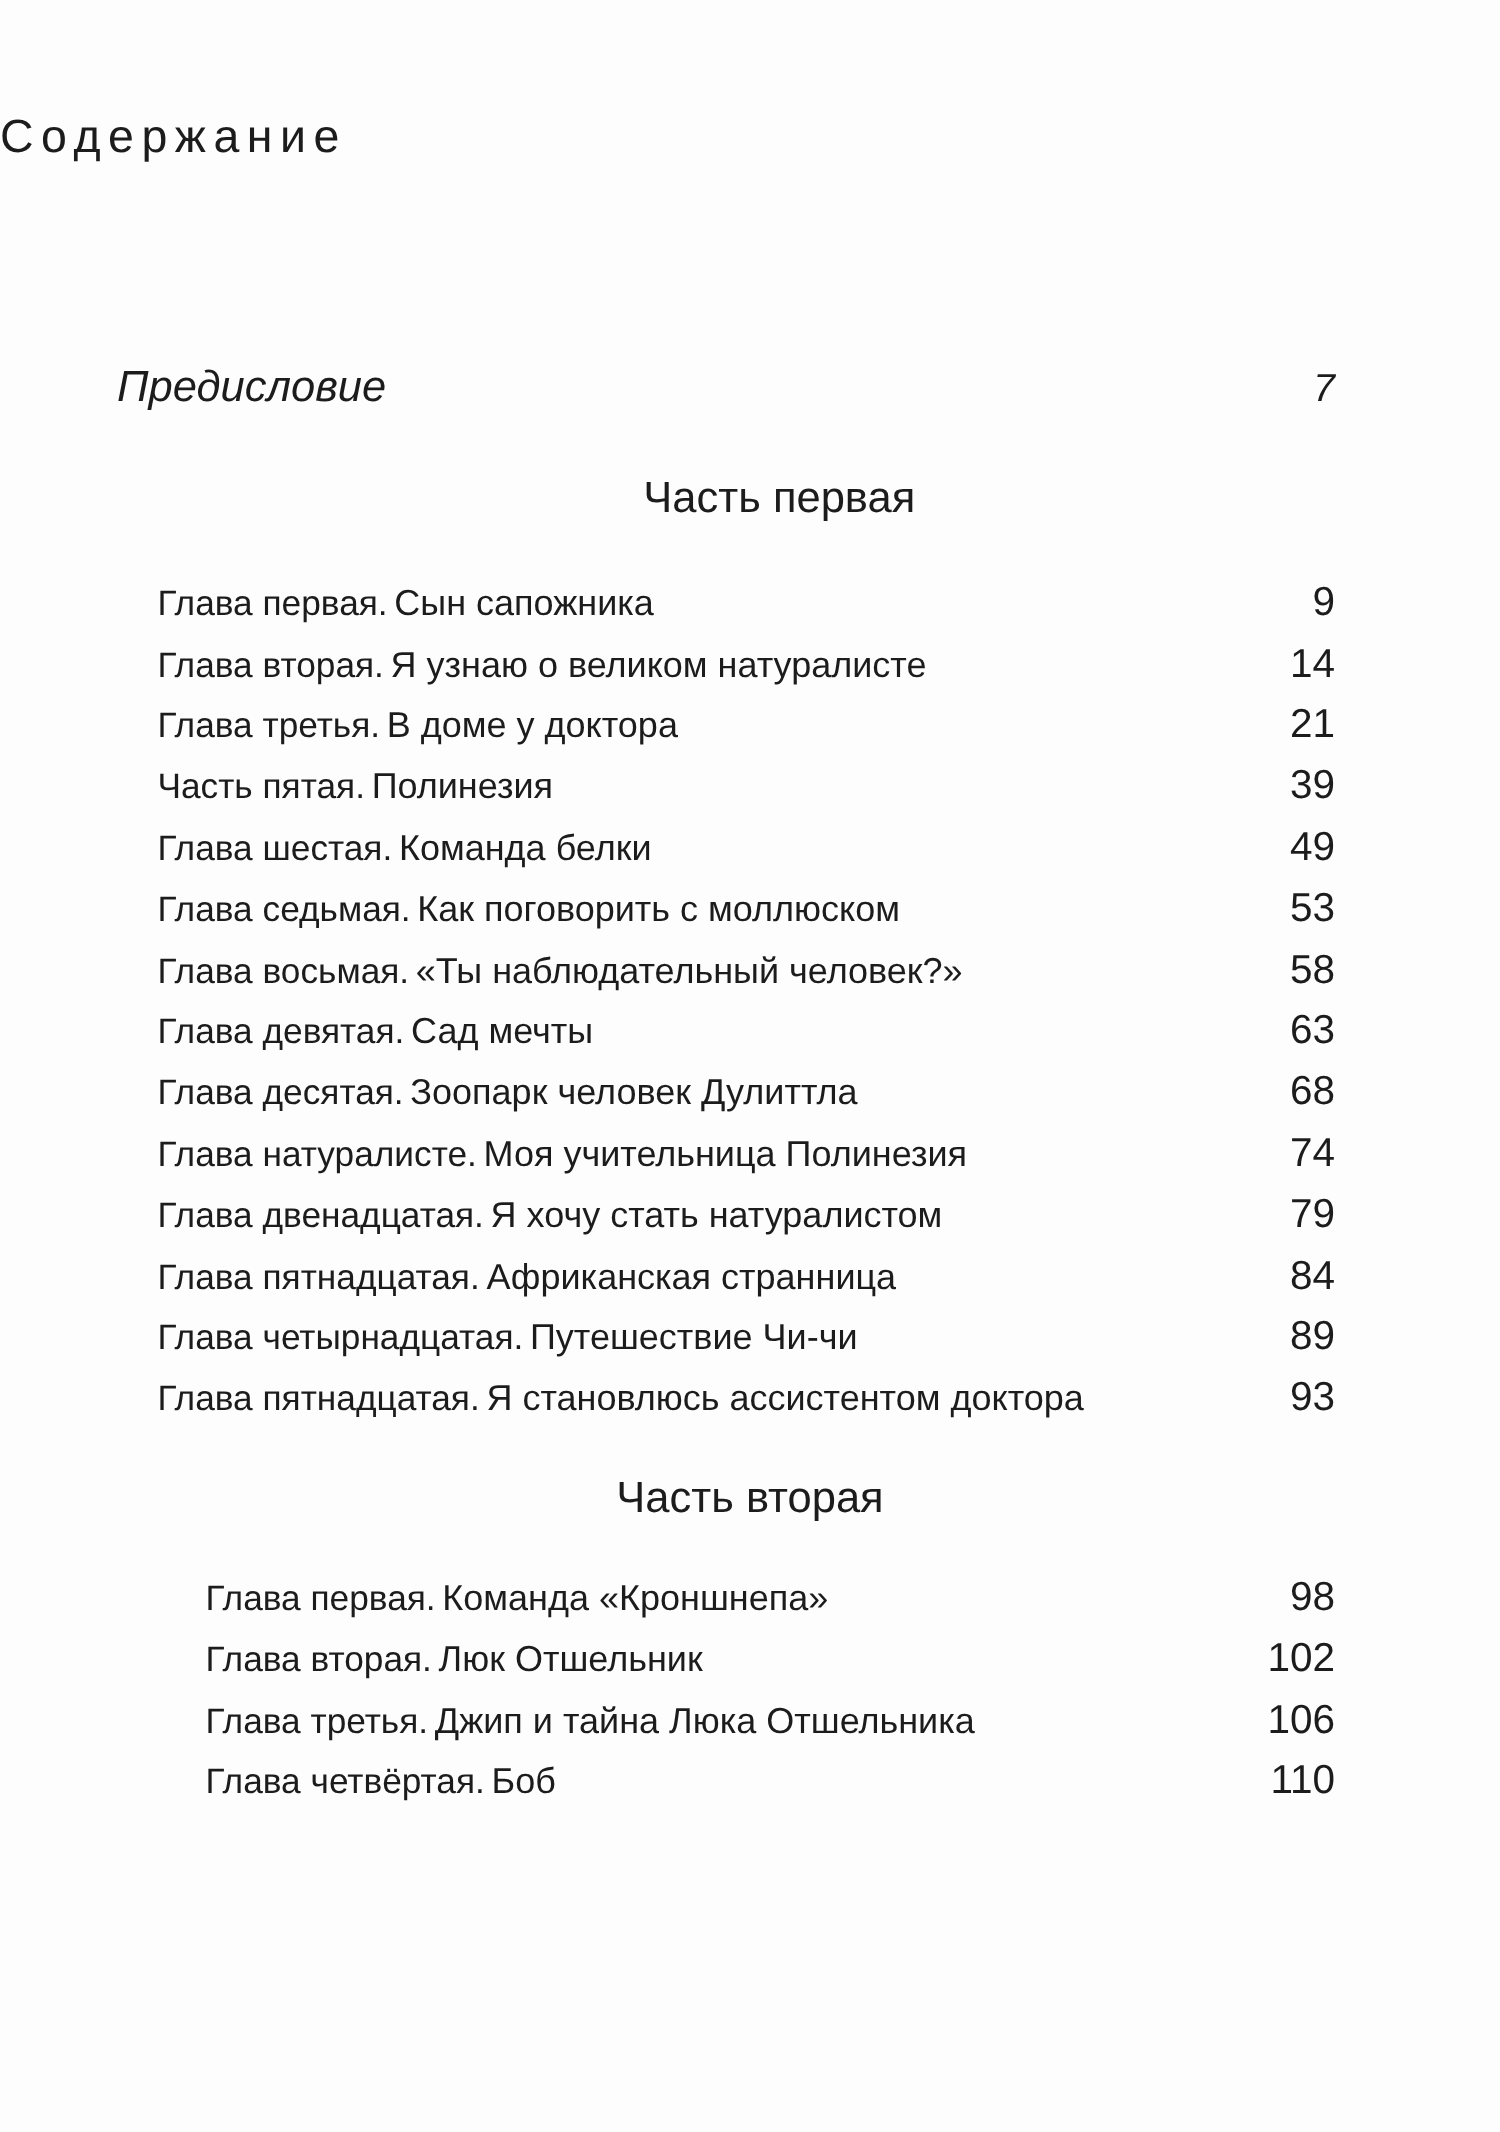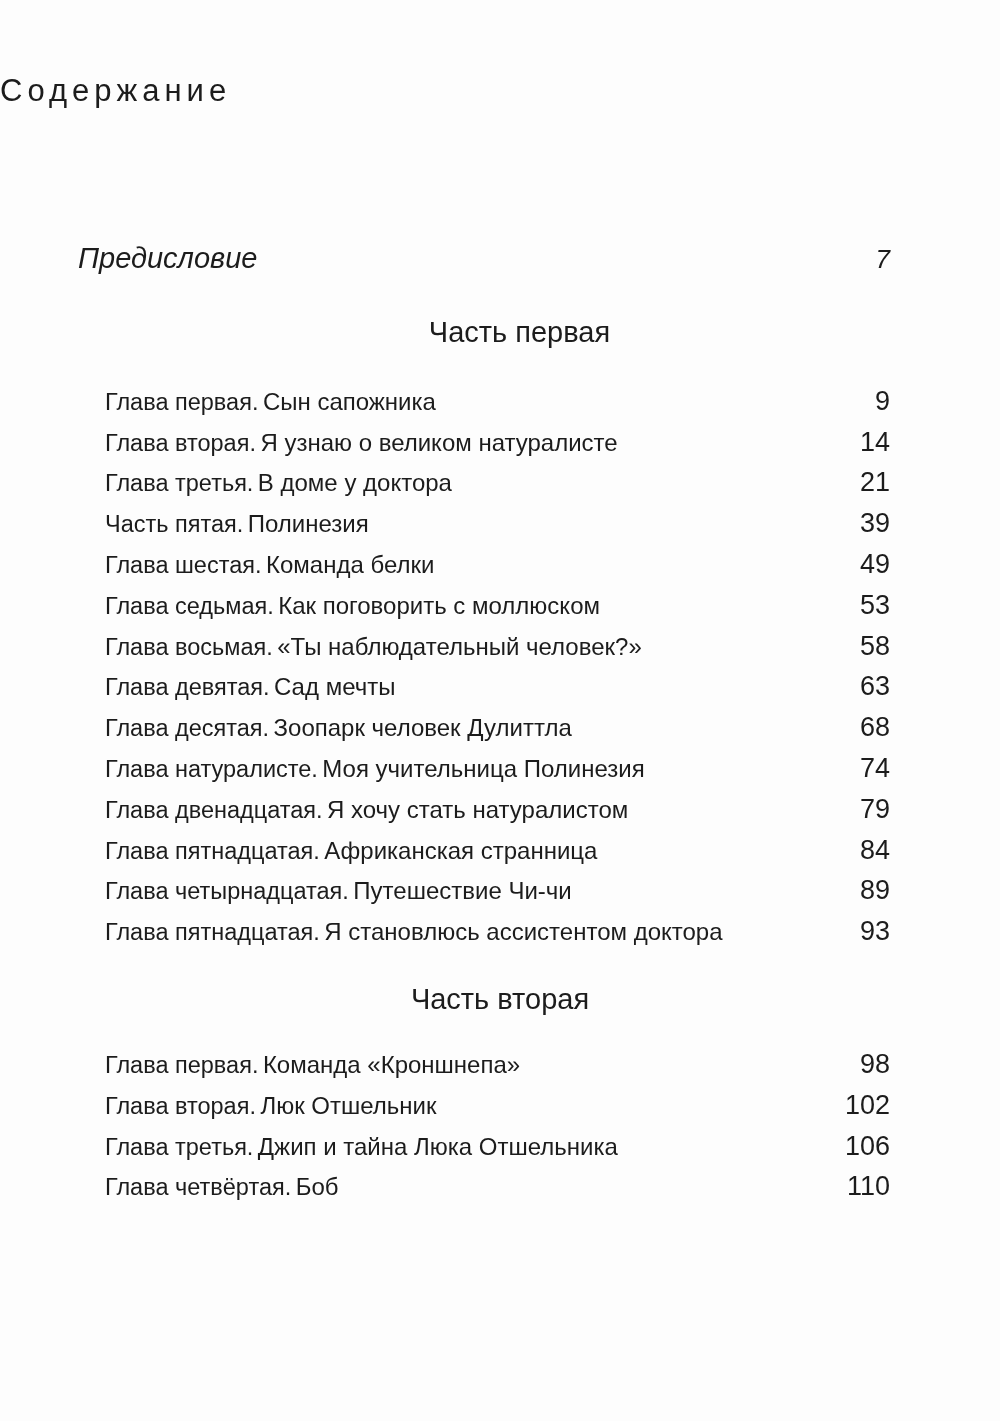--- a/index.html
+++ b/index.html
@@ -32,21 +32,21 @@
   }
   .part-heading {
     font-size: 29px;
     line-height: 34px;
     text-align: center;
     font-weight: 400;
   }
   .part1-heading { margin-top: 36px; margin-left: 39px; }
   .part2-heading { margin-top: 30px; }
   .rows { margin-top: 32px; }
-  .rows2 { margin-top: 28px; }
+  .rows2 { margin-top: 28px; padding-left: 32px; }
   .row {
     display: flex;
     align-items: baseline;
     line-height: 40.8px;
     height: 40.8px;
     padding: 0 110px 0 78px;
   }
   .row .label { flex: 1 1 auto; white-space: nowrap; overflow: hidden; }
   .prefix  { font-size: 23.5px; margin-left: 27px; }
   .ctitle  { font-size: 24px; }

